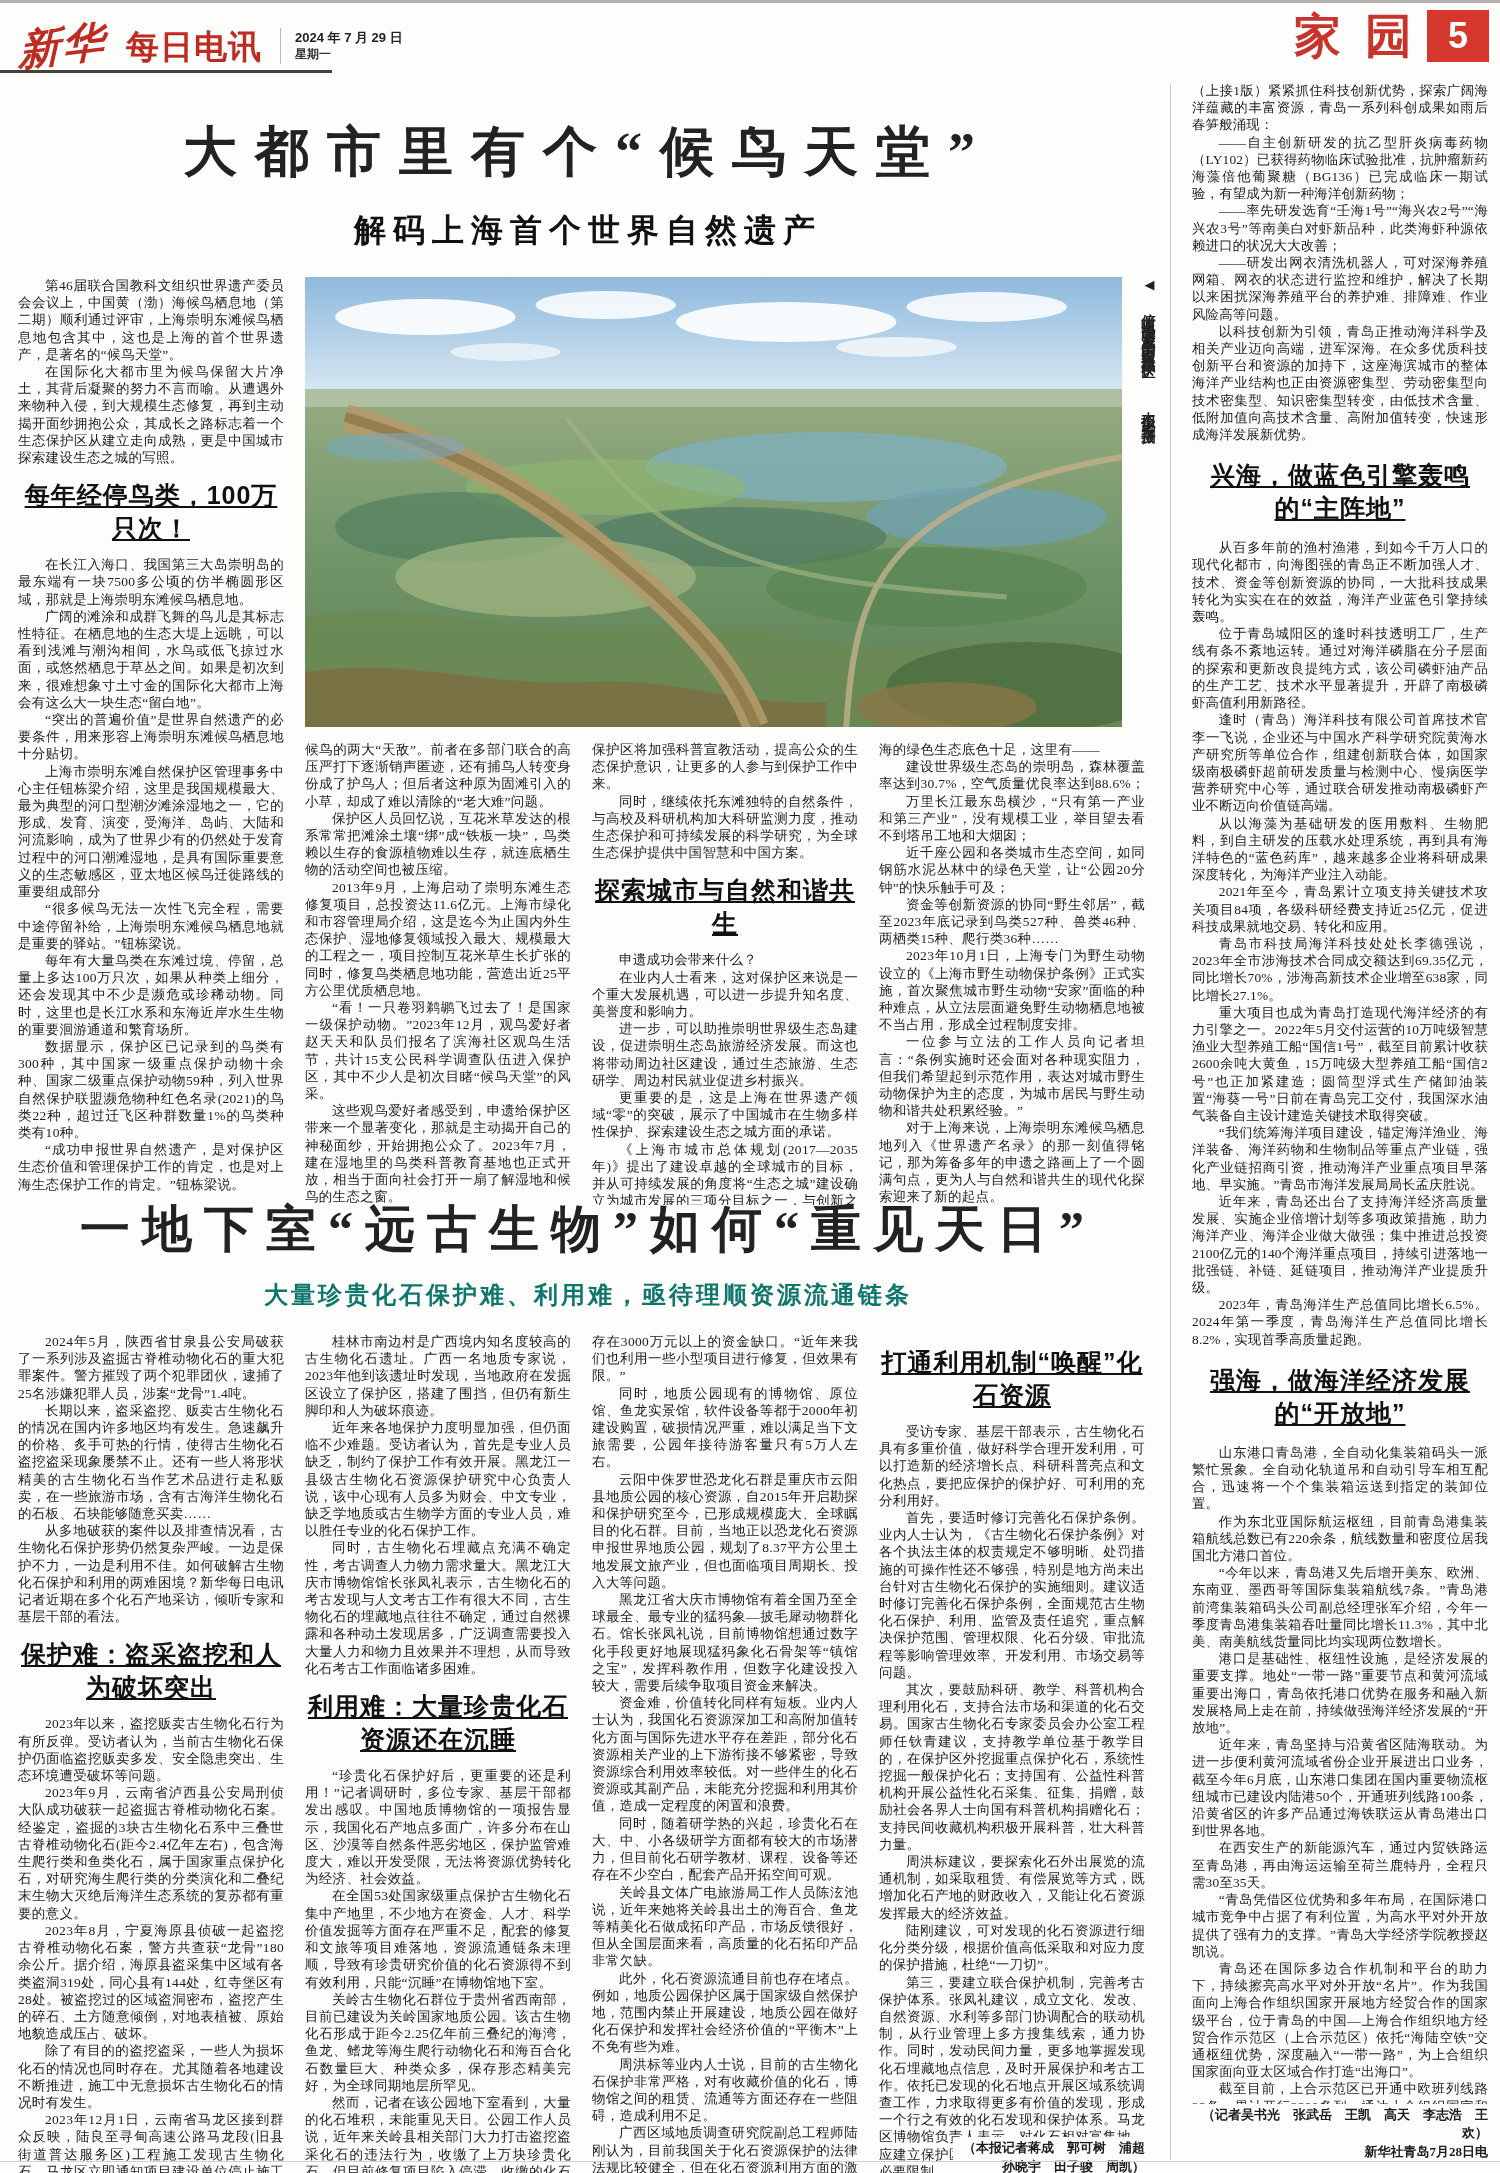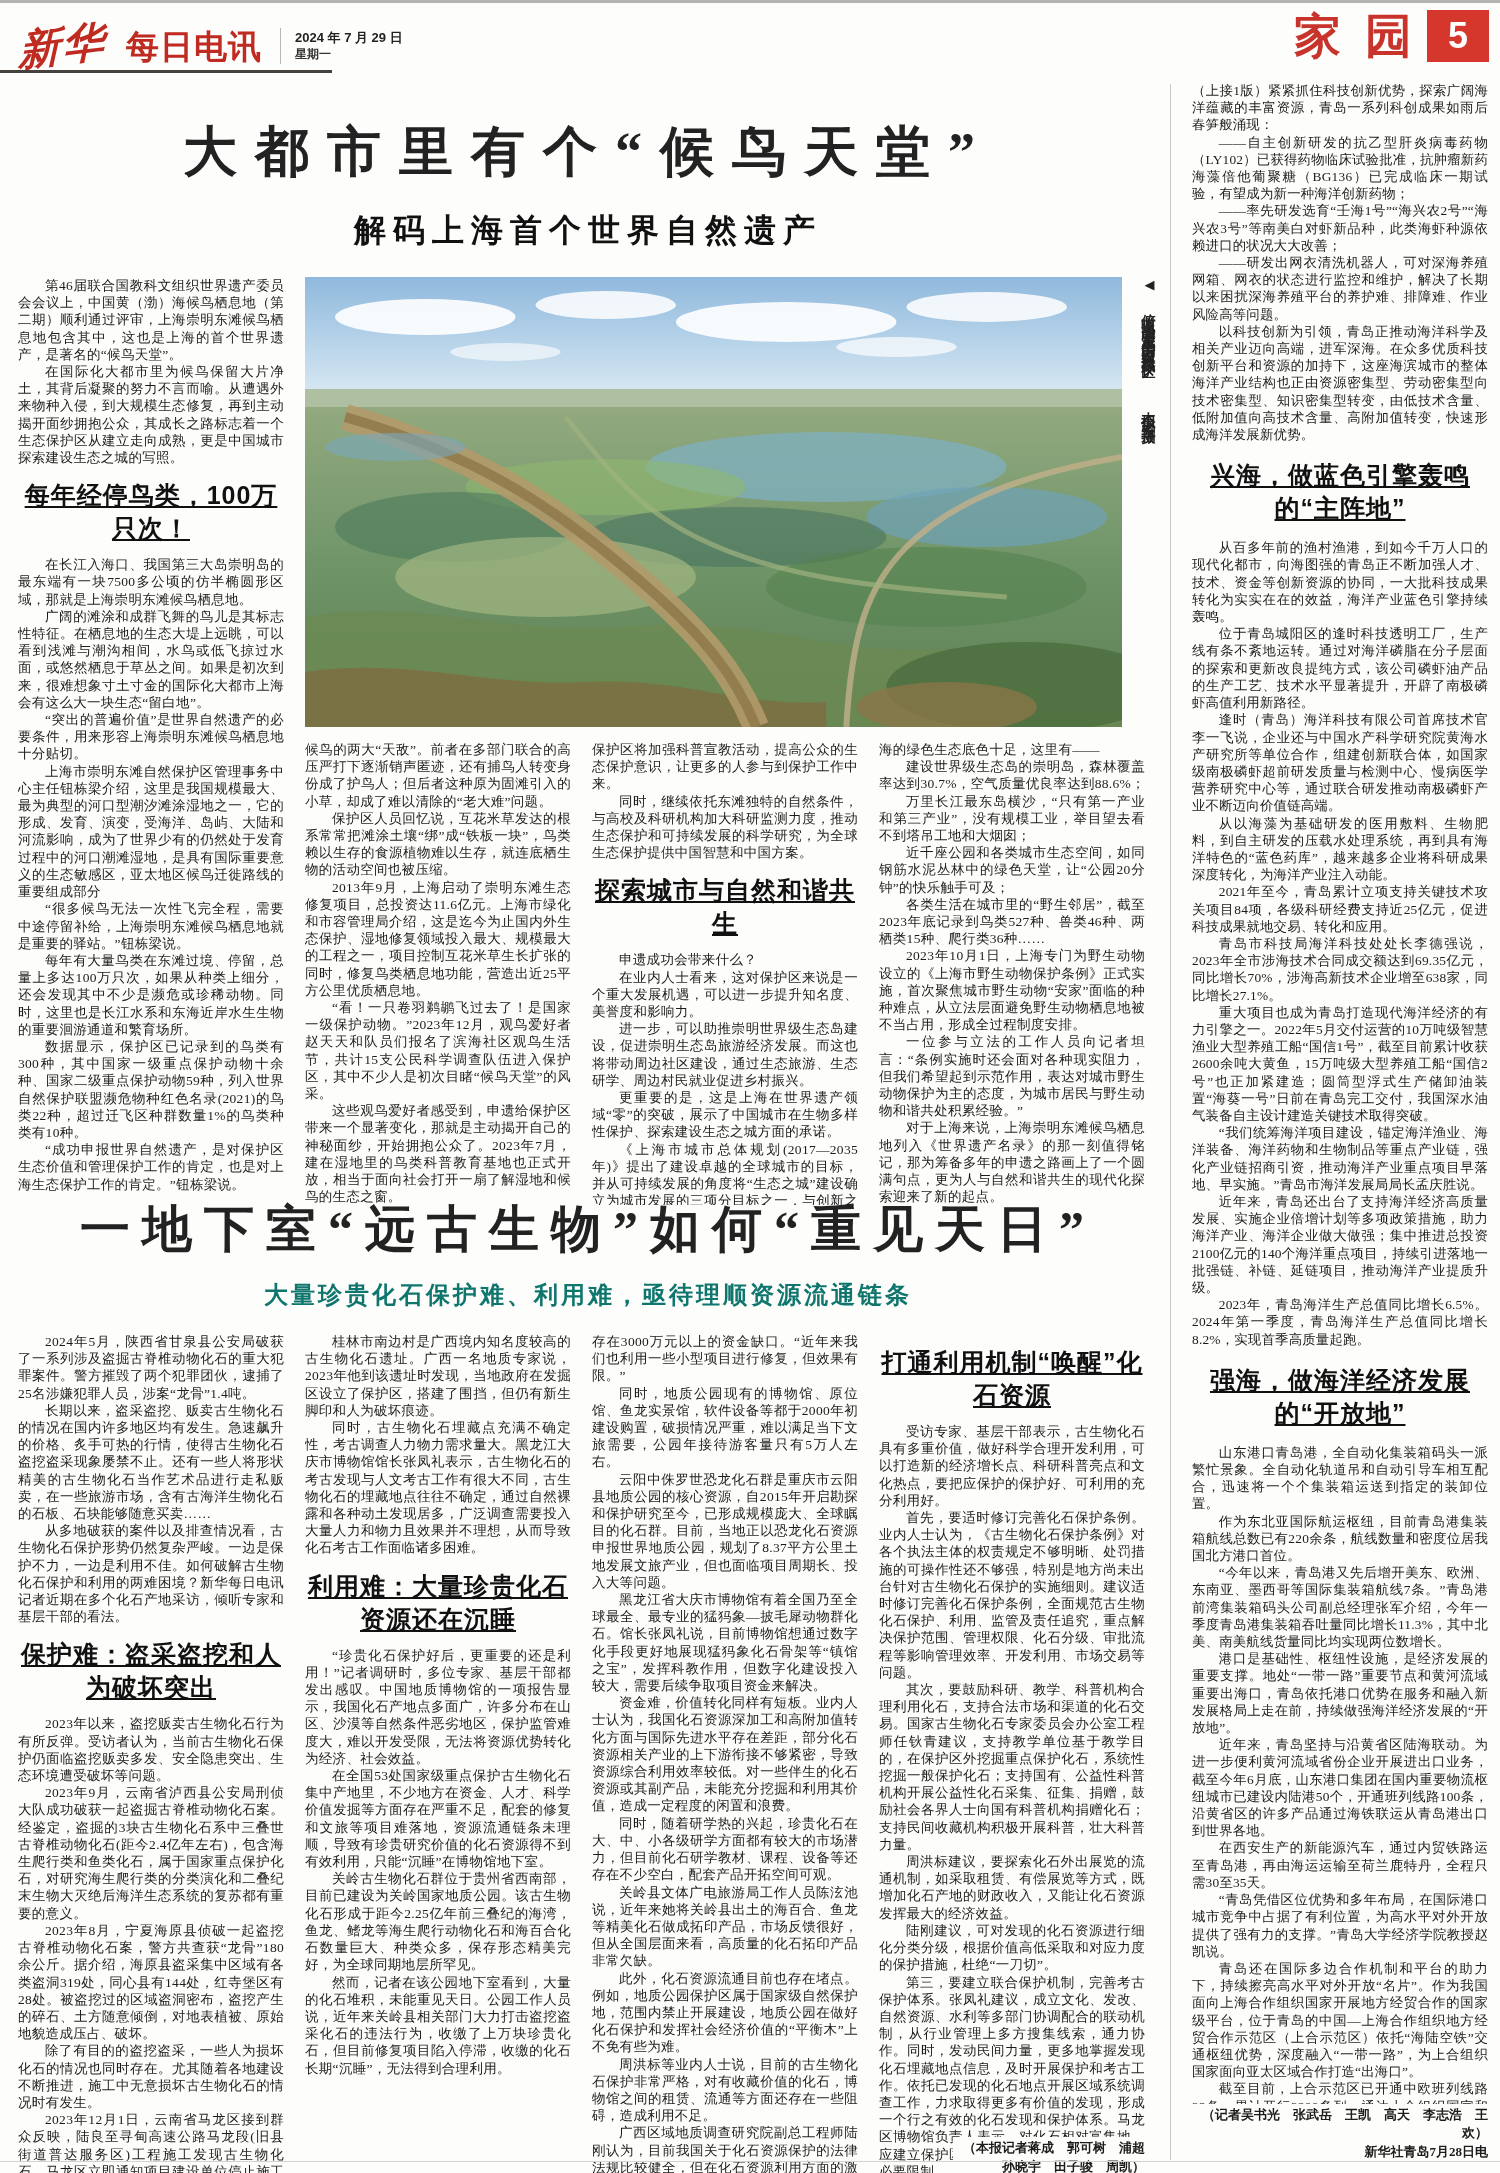--- a/index.html
+++ b/index.html
@@ -167,21 +167,21 @@
             <p class="para">进一步，可以助推崇明世界级生态岛建设，促进崇明生态岛旅游经济发展。而这也将带动周边社区建设，通过生态旅游、生态研学、周边村民就业促进乡村振兴。</p>
             <p class="para">更重要的是，这是上海在世界遗产领域“零”的突破，展示了中国城市在生物多样性保护、探索建设生态之城方面的承诺。</p>
             <p class="para">《上海市城市总体规划(2017—2035年)》提出了建设卓越的全球城市的目标，并从可持续发展的角度将“生态之城”建设确立为城市发展的三项分目标之一，与创新之城和人文之城并列。</p>
             <p class="para">如果一一细数会发现，尽管面临人口密集、经济活动频繁、生态空间紧缺等天然瓶颈，但上</p>
           </div>
         <div class="col">
             <p class="para cont">海的绿色生态底色十足，这里有——</p>
             <p class="para">建设世界级生态岛的崇明岛，森林覆盖率达到30.7%，空气质量优良率达到88.6%；</p>
             <p class="para">万里长江最东岛横沙，“只有第一产业和第三产业”，没有规模工业，举目望去看不到塔吊工地和大烟囱；</p>
             <p class="para">近千座公园和各类城市生态空间，如同钢筋水泥丛林中的绿色天堂，让“公园20分钟”的快乐触手可及；</p>
-            <p class="para">各类生活在城市里的“野生邻居”，截至2023年底记录到鸟类527种、兽类46种、两栖类15种、爬行类36种……</p>
+            <p class="para">资金等创新资源的协同“野生邻居”，截至2023年底记录到鸟类527种、兽类46种、两栖类15种、爬行类36种……</p>
             <p class="para">2023年10月1日，上海专门为野生动物设立的《上海市野生动物保护条例》正式实施，首次聚焦城市野生动物“安家”面临的种种难点，从立法层面避免野生动物栖息地被不当占用，形成全过程制度安排。</p>
             <p class="para">一位参与立法的工作人员向记者坦言：“条例实施时还会面对各种现实阻力，但我们希望起到示范作用，表达对城市野生动物保护为主的态度，为城市居民与野生动物和谐共处积累经验。”</p>
             <p class="para">对于上海来说，上海崇明东滩候鸟栖息地列入《世界遗产名录》的那一刻值得铭记，那为筹备多年的申遗之路画上了一个圆满句点，更为人与自然和谐共生的现代化探索迎来了新的起点。</p>
           </div>
       </div>
     </div>
   </div>
 </div>
 
 <div id="article2">
@@ -194,20 +194,21 @@
         <p class="para">从多地破获的案件以及排查情况看，古生物化石保护形势仍然复杂严峻。一边是保护不力，一边是利用不佳。如何破解古生物化石保护和利用的两难困境？新华每日电讯记者近期在多个化石产地采访，倾听专家和基层干部的看法。</p>
         <div class="col-head">保护难：盗采盗挖和人为破坏突出</div>
         <p class="para">2023年以来，盗挖贩卖古生物化石行为有所反弹。受访者认为，当前古生物化石保护仍面临盗挖贩卖多发、安全隐患突出、生态环境遭受破坏等问题。</p>
         <p class="para">2023年9月，云南省泸西县公安局刑侦大队成功破获一起盗掘古脊椎动物化石案。经鉴定，盗掘的3块古生物化石系中三叠世古脊椎动物化石(距今2.4亿年左右)，包含海生爬行类和鱼类化石，属于国家重点保护化石，对研究海生爬行类的分类演化和二叠纪末生物大灭绝后海洋生态系统的复苏都有重要的意义。</p>
         <p class="para">2023年8月，宁夏海原县侦破一起盗挖古脊椎动物化石案，警方共查获“龙骨”180余公斤。据介绍，海原县盗采集中区域有各类盗洞319处，同心县有144处，红寺堡区有28处。被盗挖过的区域盗洞密布，盗挖产生的碎石、土方随意倾倒，对地表植被、原始地貌造成压占、破坏。</p>
         <p class="para">除了有目的的盗挖盗采，一些人为损坏化石的情况也同时存在。尤其随着各地建设不断推进，施工中无意损坏古生物化石的情况时有发生。</p>
         <p class="para">2023年12月1日，云南省马龙区接到群众反映，陆良至寻甸高速公路马龙段(旧县街道普达服务区)工程施工发现古生物化石，马龙区立即通知项目建设单位停止施工并做好保护工作。</p>
       </div>
     <div class="col">
         <p class="para">桂林市南边村是广西境内知名度较高的古生物化石遗址。广西一名地质专家说，2023年他到该遗址时发现，当地政府在发掘区设立了保护区，搭建了围挡，但仍有新生脚印和人为破坏痕迹。</p>
+        <p class="para">近年来各地保护力度明显加强，但仍面临不少难题。受访者认为，首先是专业人员缺乏，制约了保护工作有效开展。黑龙江一县级古生物化石资源保护研究中心负责人说，该中心现有人员多为财会、中文专业，缺乏学地质或古生物学方面的专业人员，难以胜任专业的化石保护工作。</p>
         <p class="para">同时，古生物化石埋藏点充满不确定性，考古调查人力物力需求量大。黑龙江大庆市博物馆馆长张凤礼表示，古生物化石的考古发现与人文考古工作有很大不同，古生物化石的埋藏地点往往不确定，通过自然裸露和各种动土发现居多，广泛调查需要投入大量人力和物力且效果并不理想，从而导致化石考古工作面临诸多困难。</p>
         <div class="col-head">利用难：大量珍贵化石资源还在沉睡</div>
         <p class="para">“珍贵化石保护好后，更重要的还是利用！”记者调研时，多位专家、基层干部都发出感叹。中国地质博物馆的一项报告显示，我国化石产地点多面广，许多分布在山区、沙漠等自然条件恶劣地区，保护监管难度大，难以开发受限，无法将资源优势转化为经济、社会效益。</p>
         <p class="para">在全国53处国家级重点保护古生物化石集中产地里，不少地方在资金、人才、科学价值发掘等方面存在严重不足，配套的修复和文旅等项目难落地，资源流通链条未理顺，导致有珍贵研究价值的化石资源得不到有效利用，只能“沉睡”在博物馆地下室。</p>
         <p class="para">关岭古生物化石群位于贵州省西南部，目前已建设为关岭国家地质公园。该古生物化石形成于距今2.25亿年前三叠纪的海湾，鱼龙、鳍龙等海生爬行动物化石和海百合化石数量巨大、种类众多，保存形态精美完好，为全球同期地层所罕见。</p>
         <p class="para">然而，记者在该公园地下室看到，大量的化石堆积，未能重见天日。公园工作人员说，近年来关岭县相关部门大力打击盗挖盗采化石的违法行为，收缴了上万块珍贵化石，但目前修复项目陷入停滞，收缴的化石长期“沉睡”，无法得到合理利用。</p>
       </div>
     <div class="col">
         <p class="para cont">存在3000万元以上的资金缺口。“近年来我们也利用一些小型项目进行修复，但效果有限。”</p>
         <p class="para">同时，地质公园现有的博物馆、原位馆、鱼龙实景馆，软件设备等都于2000年初建设购置，破损情况严重，难以满足当下文旅需要，公园年接待游客量只有5万人左右。</p>

